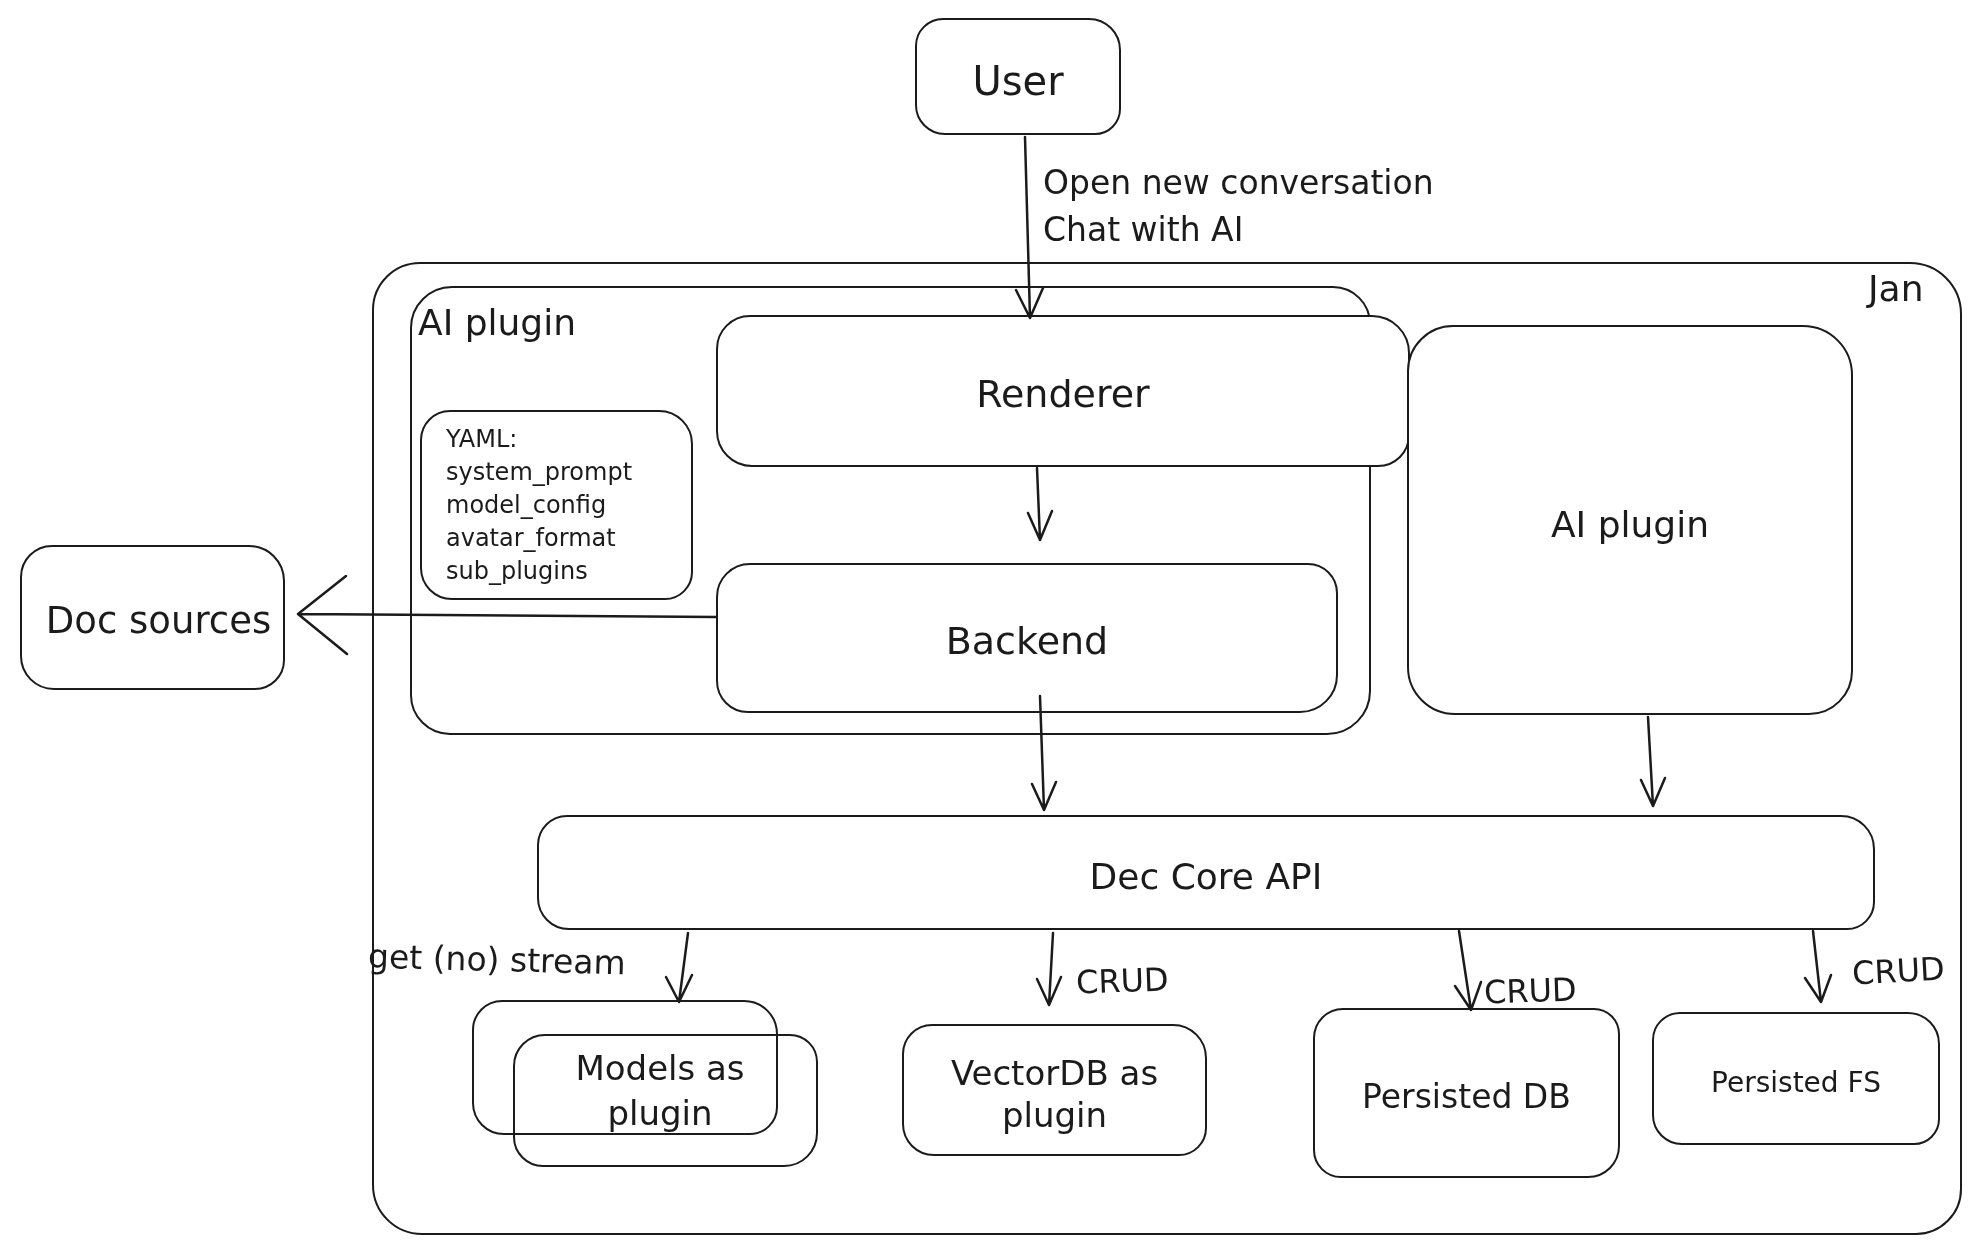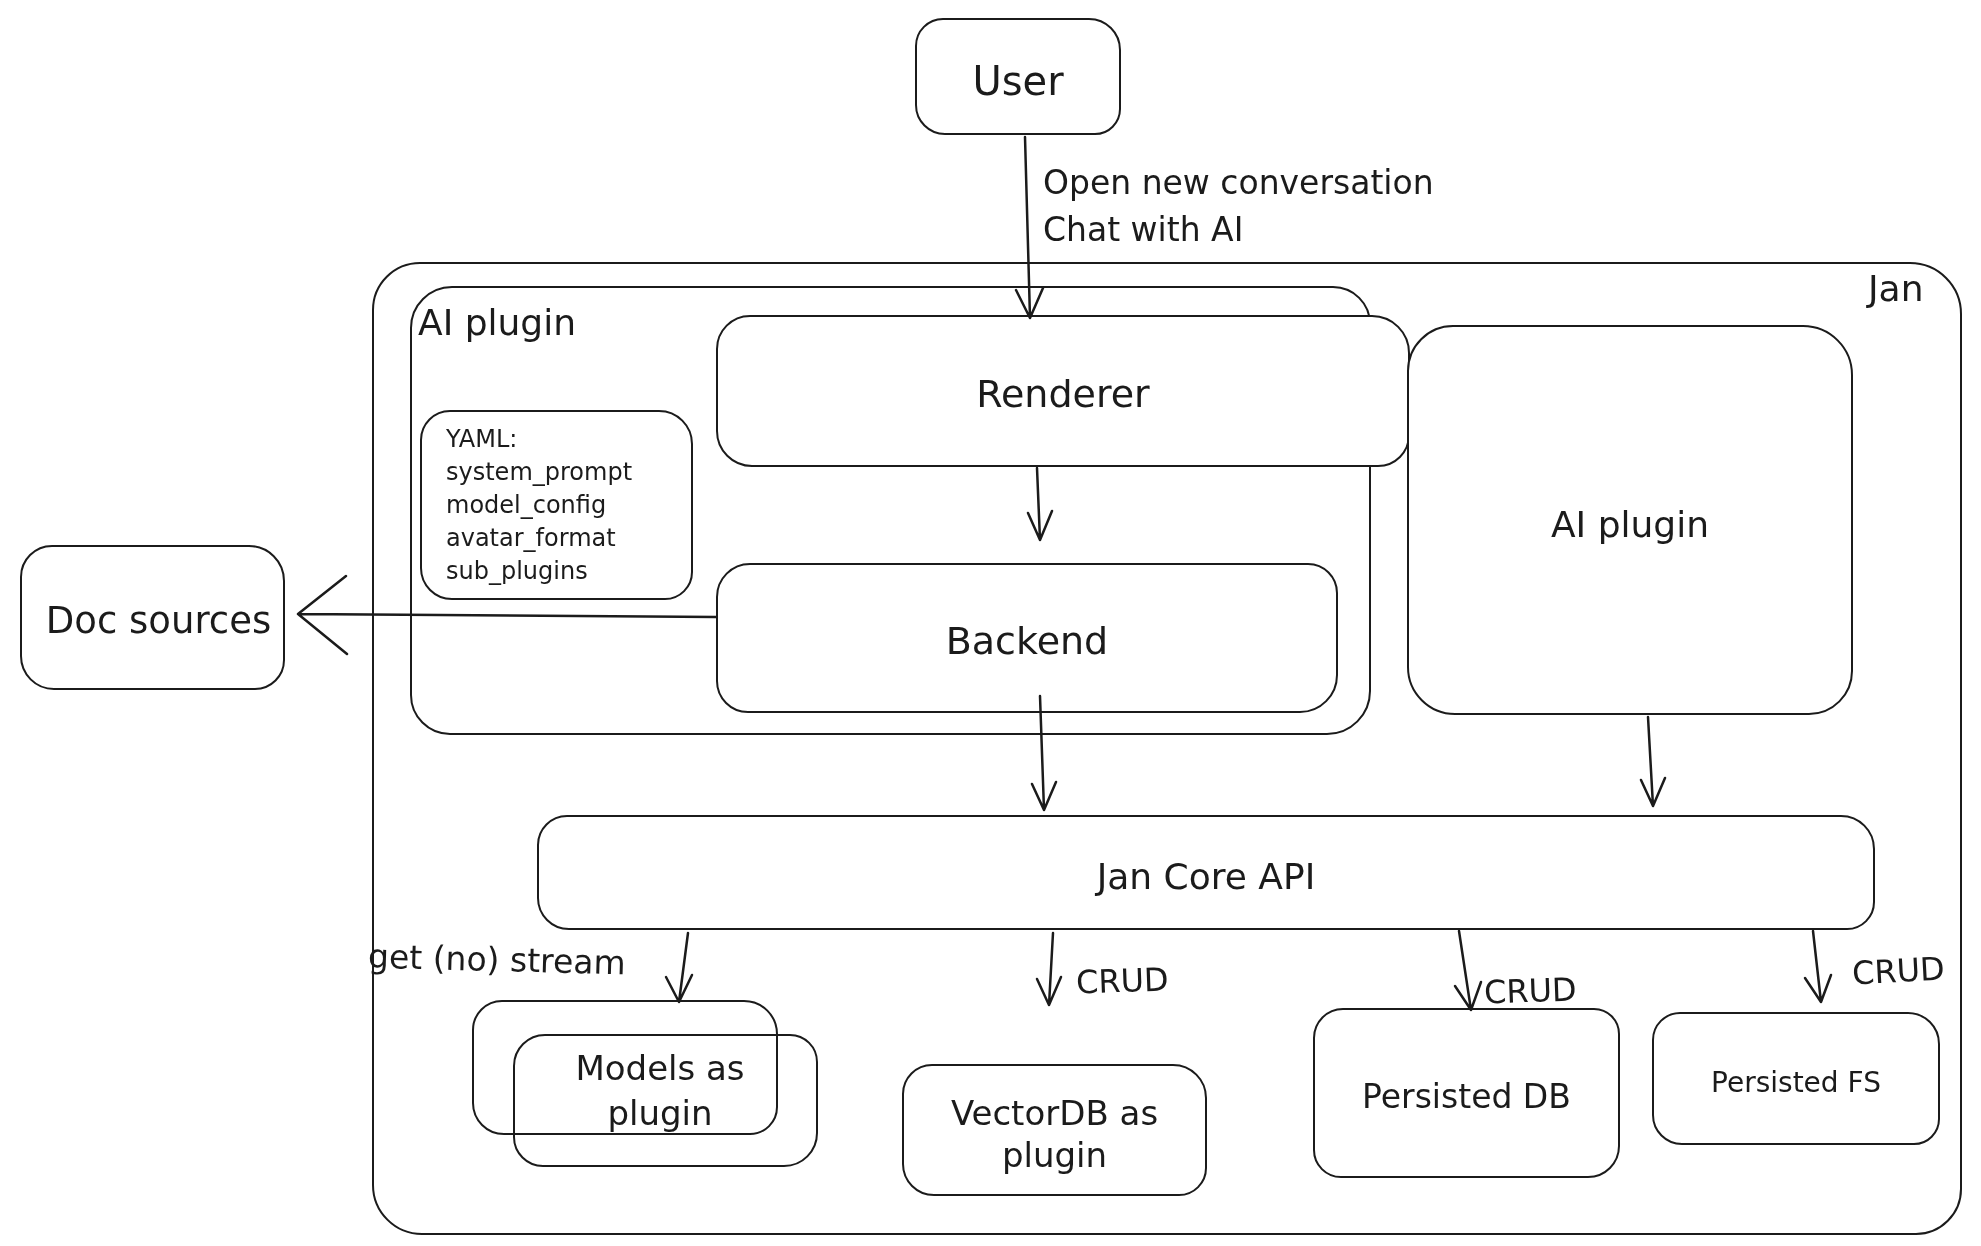--- a/index.html
+++ b/index.html
@@ -26,21 +26,21 @@
             flex-direction:column;align-items:flex-start;justify-content:center;padding-left:24px;text-align:center;}
   #yaml-box .yline{font-size:24px;line-height:33px;}
   #renderer-box{left:716px;top:315px;width:694px;height:152px;border-radius:34px 38px 32px 36px;font-size:38px;z-index:2;}
   #backend-box{left:716px;top:563px;width:622px;height:150px;border-radius:34px 30px 38px 32px;font-size:38px;z-index:2;}
   #doc-sources-box{left:20px;top:545px;width:265px;height:145px;border-radius:32px 36px 30px 34px;font-size:37px;z-index:2;padding-left:12px;}
   #ai-plugin-right-box{left:1407px;top:325px;width:446px;height:390px;border-radius:46px 50px 44px 48px;font-size:36px;z-index:2;}
   #jan-core-api-box{left:537px;top:815px;width:1338px;height:115px;border-radius:30px 34px 28px 32px;font-size:36px;z-index:2;}
   #models-box-a{left:472px;top:1000px;width:306px;height:135px;border-radius:30px 34px 28px 32px;z-index:2;}
   #models-box-b{left:513px;top:1034px;width:305px;height:133px;border-radius:32px 28px 34px 30px;z-index:2;background:transparent;}
   #models-label{left:500px;top:1046px;width:320px;font-size:34px;line-height:45px;text-align:center;z-index:3;}
-  #vectordb-box{left:902px;top:1064px;width:305px;height:132px;border-radius:30px 34px 28px 32px;font-size:34px;z-index:2;}
+  #vectordb-box{left:902px;top:1024px;width:305px;height:132px;border-radius:30px 34px 28px 32px;font-size:34px;z-index:2;}
   #persisted-db-box{left:1313px;top:1008px;width:307px;height:170px;border-radius:30px 26px 32px 28px;font-size:33px;z-index:2;}
   #persisted-fs-box{left:1652px;top:1012px;width:288px;height:133px;border-radius:28px 32px 26px 30px;font-size:28px;z-index:2;}
 
   
   #user-arrow-label{left:1043px;top:159px;font-size:33px;line-height:47px;}
   #get-no-stream-label{left:368px;top:940px;font-size:33px;transform:rotate(1.5deg);}
   #crud-vectordb-label{left:1076px;top:962px;font-size:32px;transform:rotate(-2deg);}
   #crud-persisted-db-label{left:1484px;top:972px;font-size:32px;transform:rotate(-2deg);}
   #crud-persisted-fs-label{left:1852px;top:952px;font-size:32px;transform:rotate(-3deg);}
 </style>
@@ -77,21 +77,21 @@
 
   <div class="box" id="doc-sources-box">
     <span class="label">Doc sources</span>
   </div>
 
   <div class="box" id="ai-plugin-right-box">
     <span class="label">AI plugin</span>
   </div>
 
   <div class="box" id="jan-core-api-box">
-    <span class="label">Jan Core API</span>
+    <span class="label">Dec Core API</span>
   </div>
 
   <div class="box" id="models-box-a"></div>
   <div class="box" id="models-box-b"></div>
   <div class="floating-label" id="models-label">Models as
 plugin</div>
 
   <div class="box" id="vectordb-box">
     <span class="label">VectorDB as
 plugin</span>

